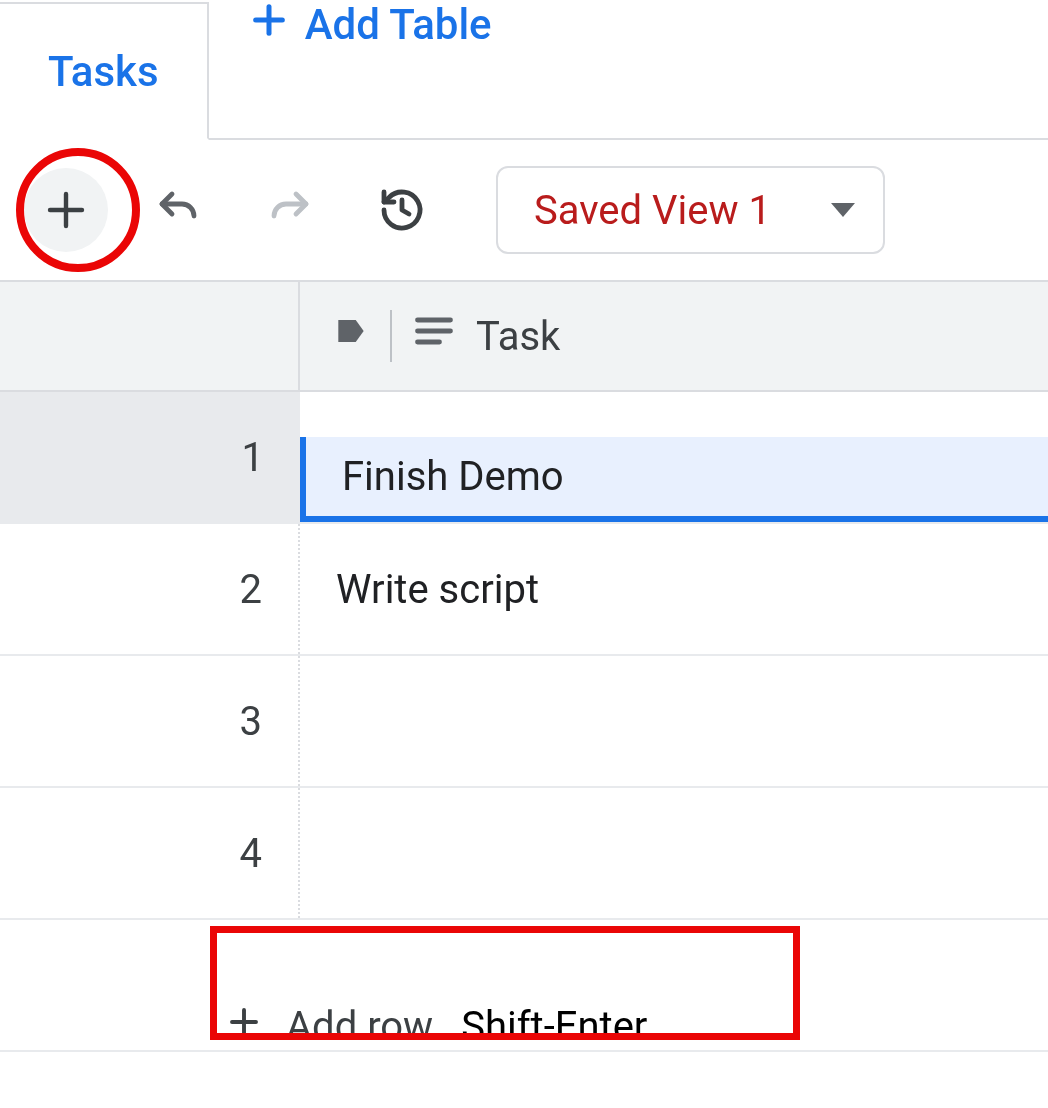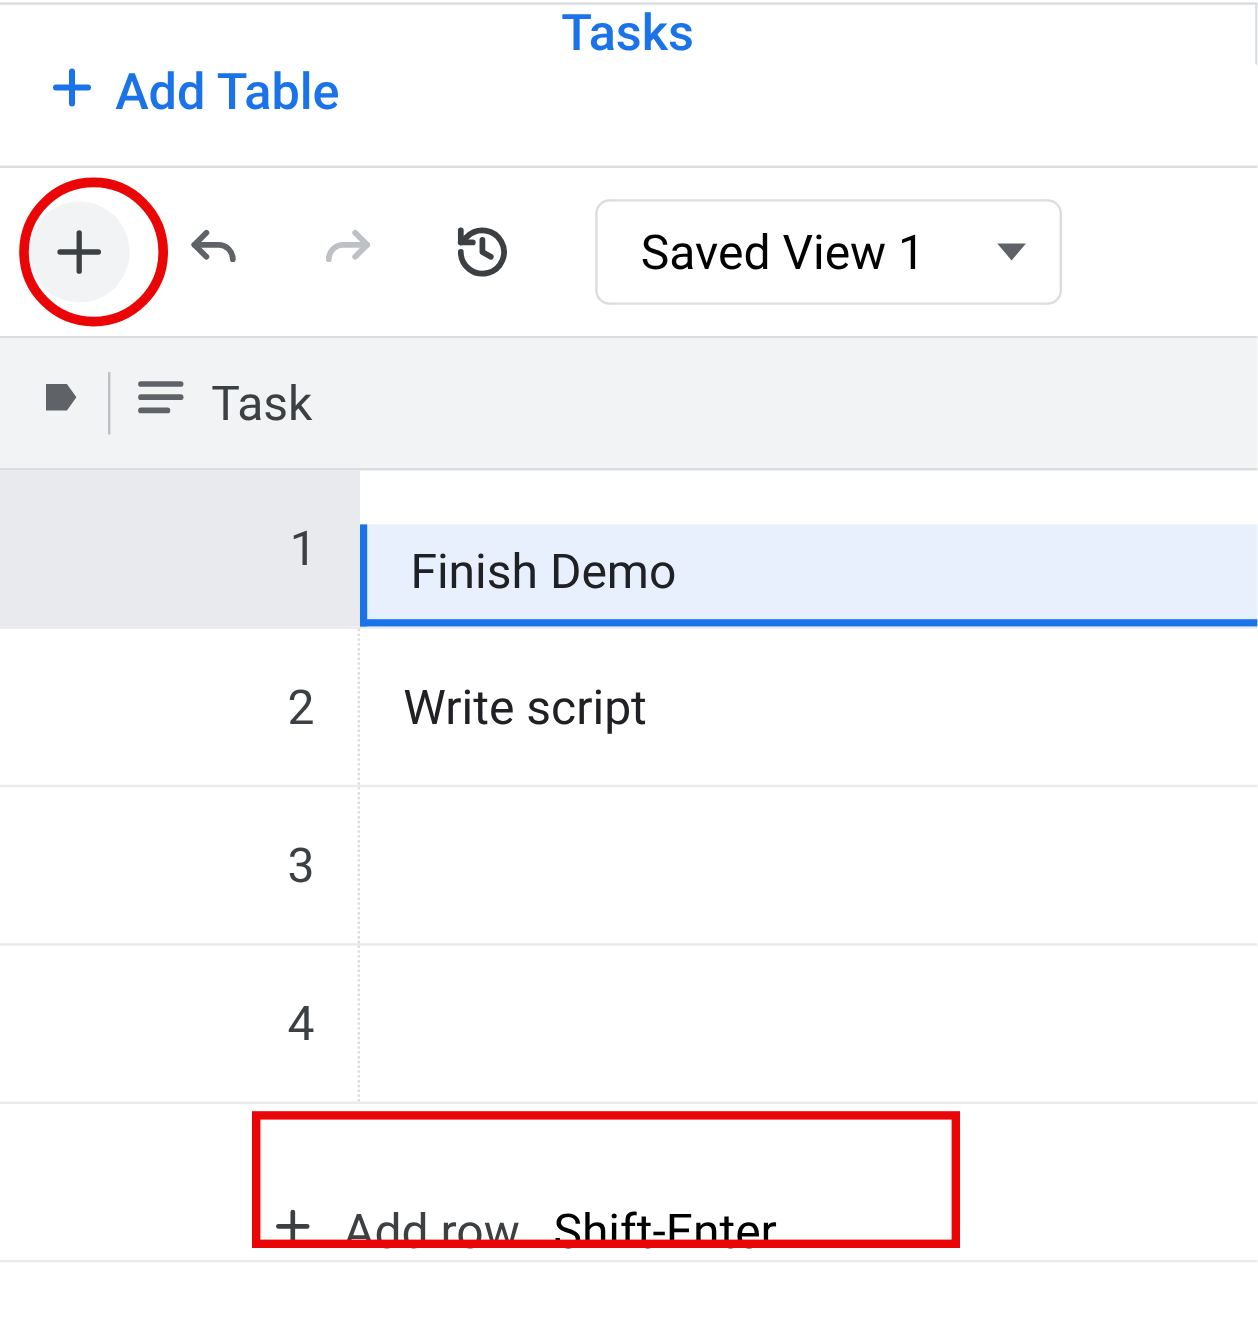--- a/index.html
+++ b/index.html
@@ -14,21 +14,20 @@
       height: 1108px;
       overflow: hidden;
     }
     
     
     .tab-bar {
       display: flex;
       align-items: stretch;
       height: 140px;
       border-bottom: 2px solid #dadce0;
-      flex-direction: column;
     }
     .tab {
       display: flex;
       align-items: center;
       justify-content: center;
       padding: 0 48px;
       font-size: 42px;
       font-weight: 500;
       color: #1a73e8;
       border-right: 2px solid #dadce0;
@@ -97,41 +96,40 @@
     .view-select {
       margin-left: 24px;
       height: 88px;
       display: flex;
       align-items: center;
       gap: 60px;
       padding: 0 28px 0 36px;
       border: 2px solid #dadce0;
       border-radius: 12px;
       font-size: 40px;
-      color: #000000;
+      color: #b91c1c;
       cursor: pointer;
     }
     .view-select .caret {
       width: 0;
       height: 0;
       border-left: 12px solid transparent;
       border-right: 12px solid transparent;
       border-top: 14px solid #5f6368;
     }
     
     
     .table-container {
       border-top: 2px solid #dadce0;
     }
     .header-row {
       display: flex;
       height: 110px;
       background: #f1f3f4;
       border-bottom: 2px solid #dadce0;
-      flex-direction: column;
     }
     .row-num-header {
       width: 300px;
       border-right: 2px solid #dadce0;
     }
     .col-header {
       flex: 1;
       display: flex;
       align-items: center;
       gap: 20px;

